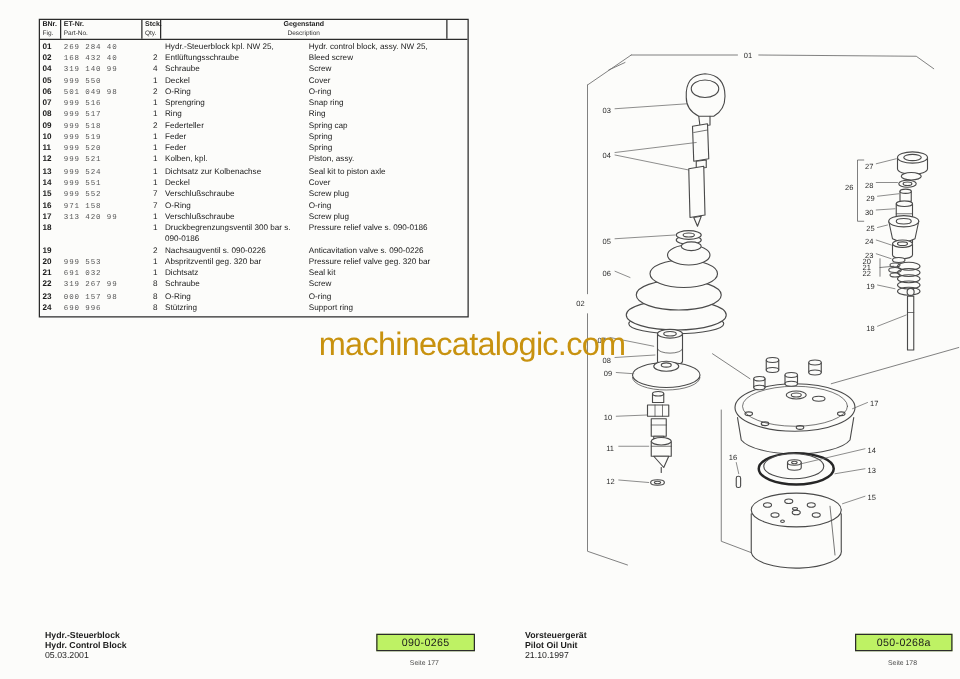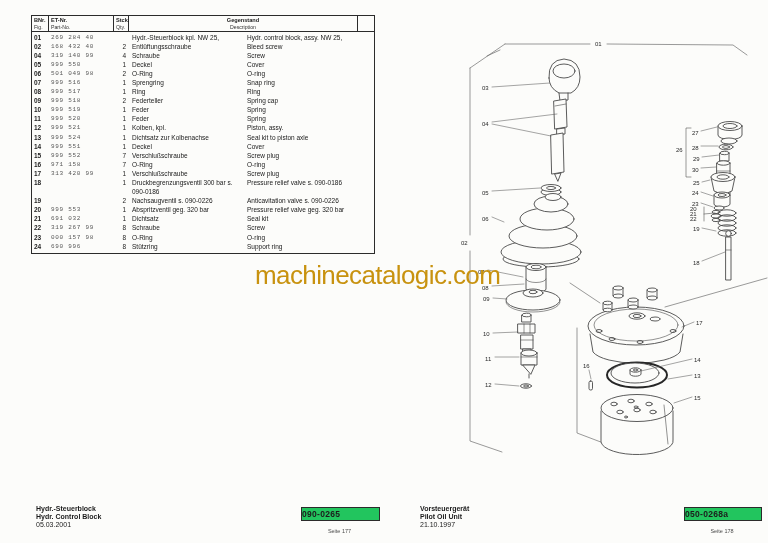--- a/index.html
+++ b/index.html
@@ -28,22 +28,22 @@
   .diagram svg{width:100%;height:100%;}
   
   .watermark{
     position:absolute;left:255px;top:260px;z-index:6;
     font-size:26px;font-weight:normal;letter-spacing:-0.6px;
     font-family:"Liberation Sans",sans-serif;
   }
   
   .footer-block{position:absolute;font-size:7px;line-height:7.8px;}
   .footer-block .b{font-weight:bold;}
-  .doc-box{position:absolute;height:12px;border:1.2px solid #2b2b2b;background:#22c55e;
-    font-size:8.5px;font-weight:bold;line-height:12px;letter-spacing:0.3px;}
+  .doc-box{position:absolute;height:12px;border:1.2px solid #2b2b2b;background:#bef264;
+    text-align:center;font-size:8.5px;font-weight:normal;line-height:12px;letter-spacing:0.3px;}
   .page-note{position:absolute;text-align:center;font-size:5.5px;color:#4a4a4a;}
   #footer-left{left:36px;top:505px;}
   #box-left{left:301px;top:507px;width:77px;}
   #seite-left{left:301px;top:528px;width:77px;}
   #footer-right{left:420px;top:505px;}
   #box-right{left:684px;top:507px;width:76px;}
   #seite-right{left:684px;top:528px;width:76px;}
 </style>
 </head>
 <body>

